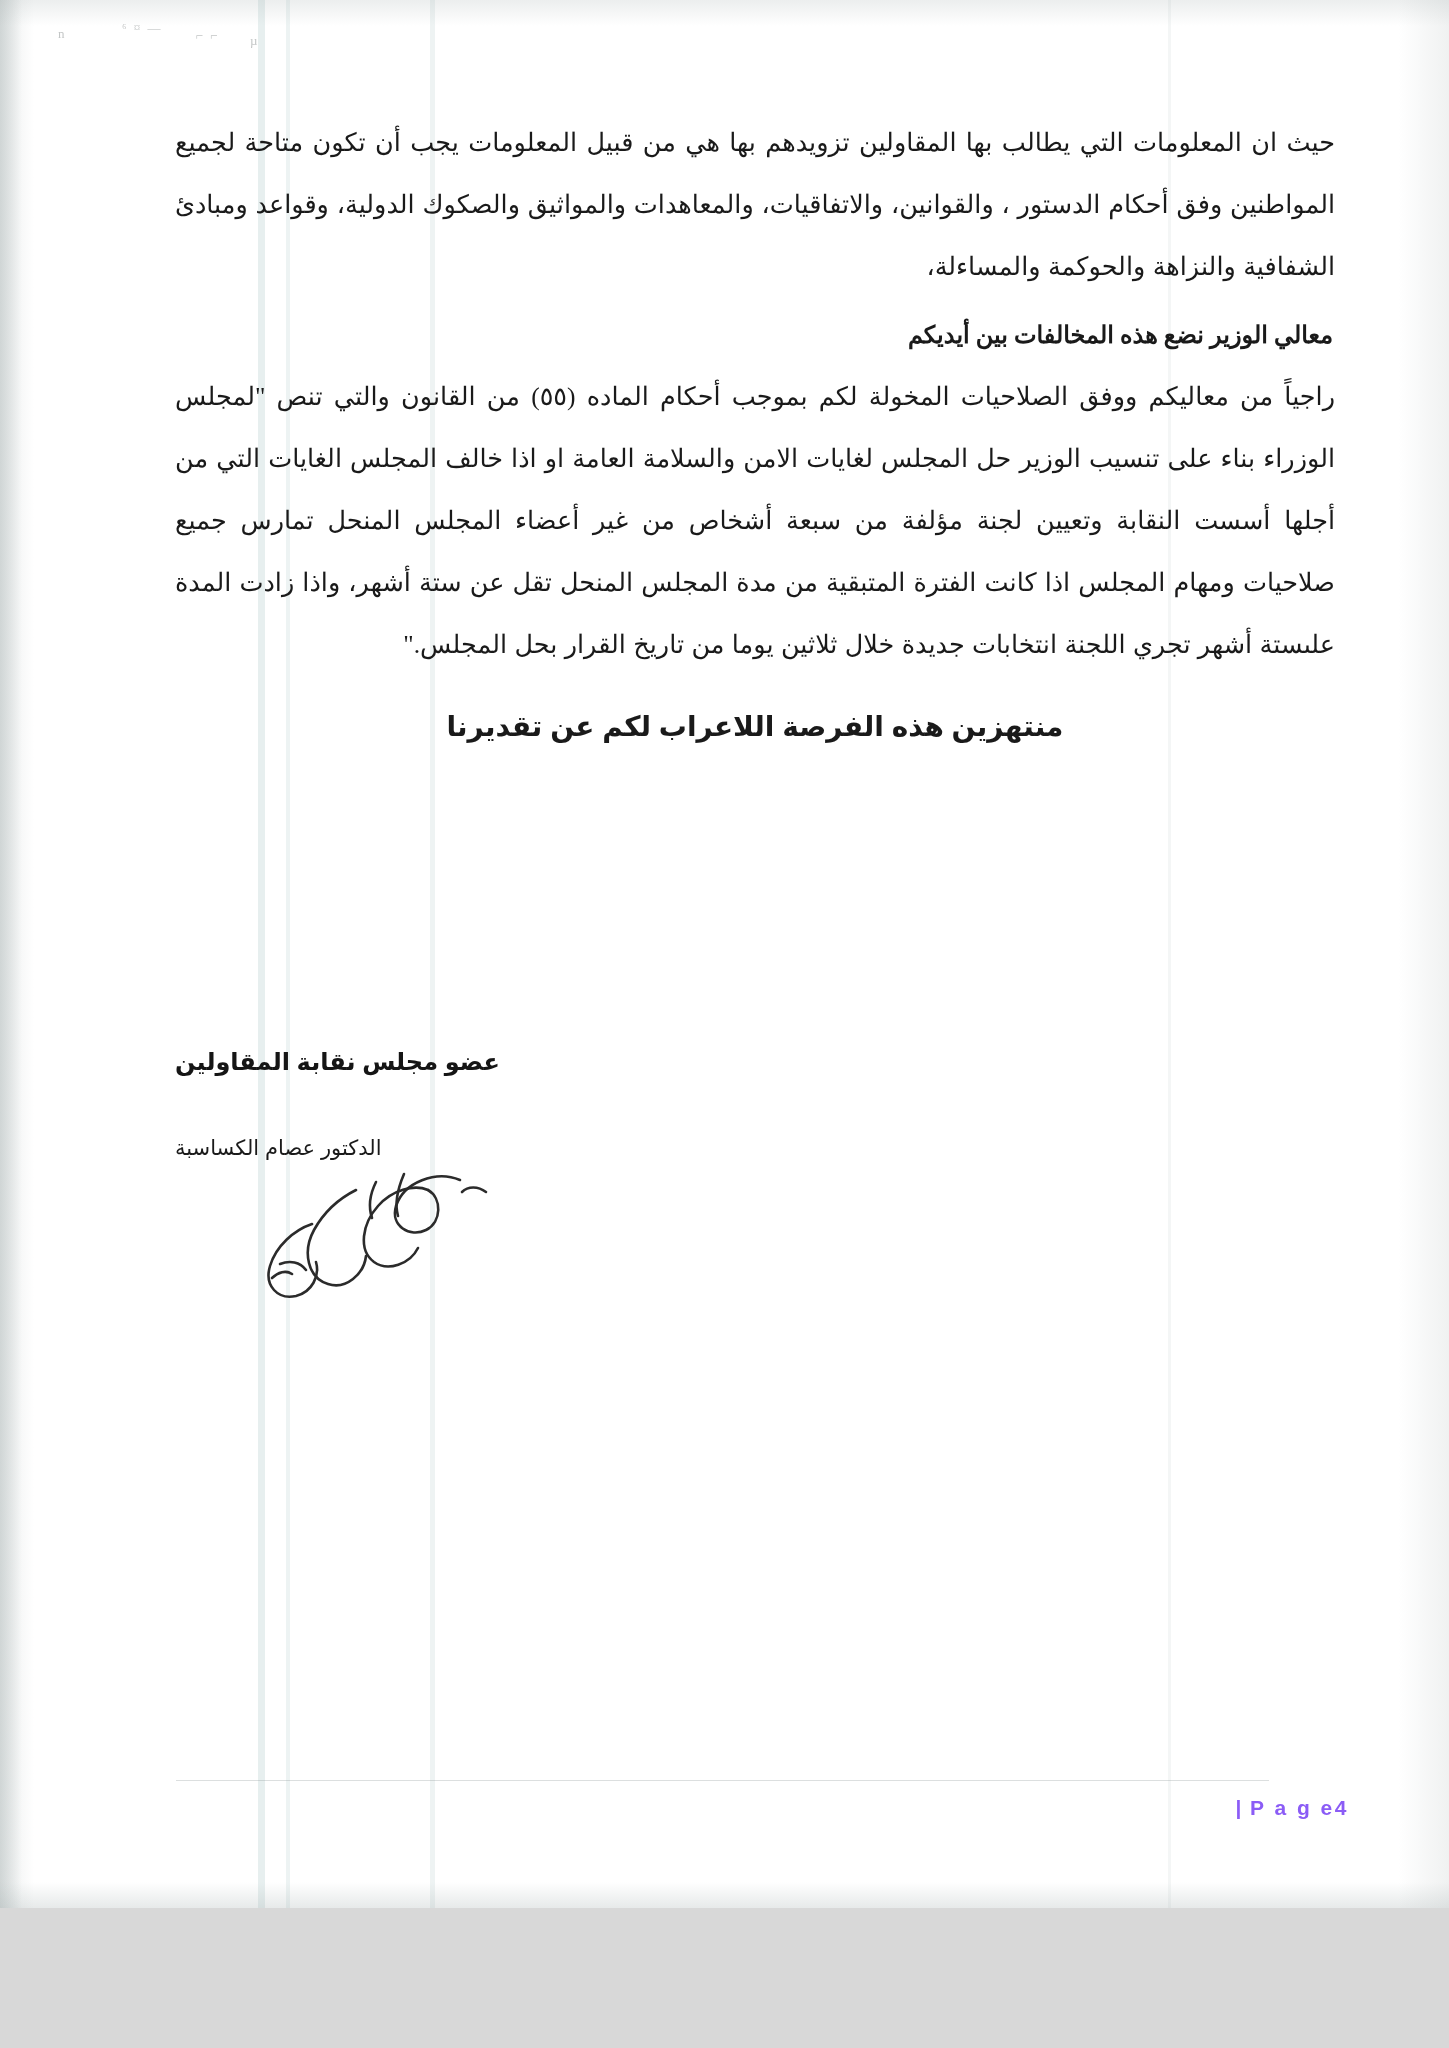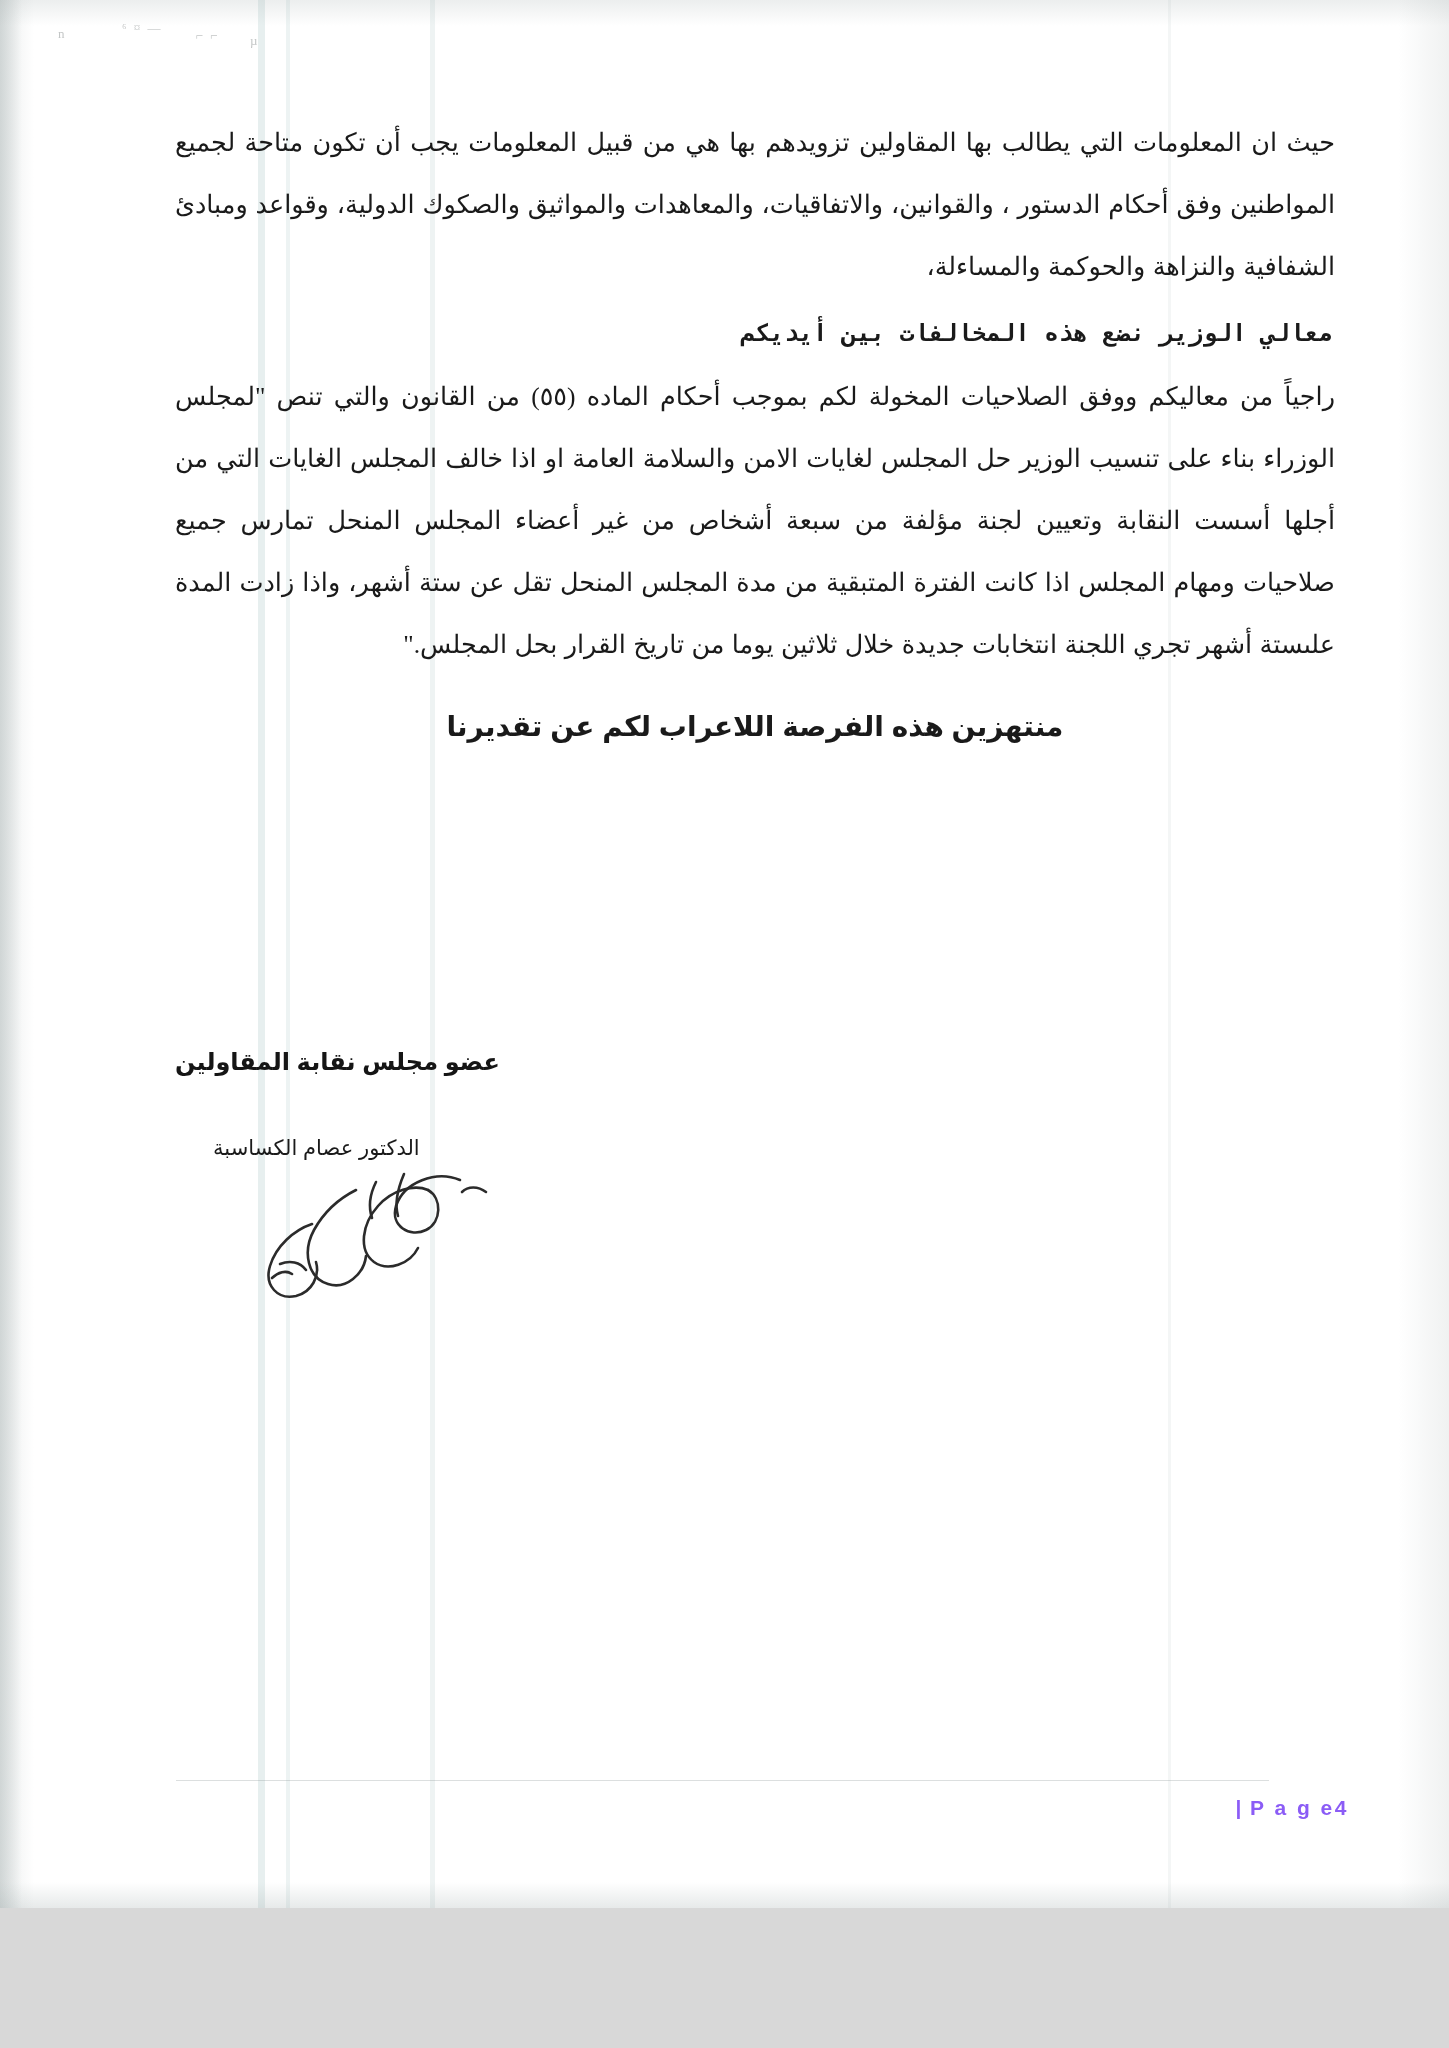--- a/index.html
+++ b/index.html
@@ -91,21 +91,21 @@
     letter-spacing: 0px;
     word-spacing: 1px;
   }
   p.para.last-left    { text-align: justify; text-align-last: left; }
   p.para.last-right   { text-align: justify; text-align-last: right; }
 
   .gap-sm { height: 6px; }
   .gap-md { height: 14px; }
 
   .heading-bold {
-    font-family: Liberation Mono, monospace;
+    font-family: Liberation Serif, serif;
     font-weight: bold;
     font-size: 24px;
     line-height: 62px;
     text-align: right;
     margin: 0;
     padding-right: 2px;
   }
   .heading-center {
     font-family: "Liberation Sans", "DejaVu Sans", sans-serif;
     font-weight: bold;
@@ -113,21 +113,21 @@
     line-height: 62px;
     text-align: center;
     margin: 0;
   }
 
   .sign-block {
     position: absolute;
     z-index: 6;
     right: auto;
     left: 175px;
-    text-align: center;
+    text-align: left;
   }
   .sign-role {
     font-family: "Liberation Sans", "DejaVu Sans", sans-serif;
     font-weight: bold;
     font-size: 24px;
     color: #151515;
     white-space: nowrap;
   }
   .sign-name {
     font-family: "Liberation Sans", "DejaVu Sans", sans-serif;

